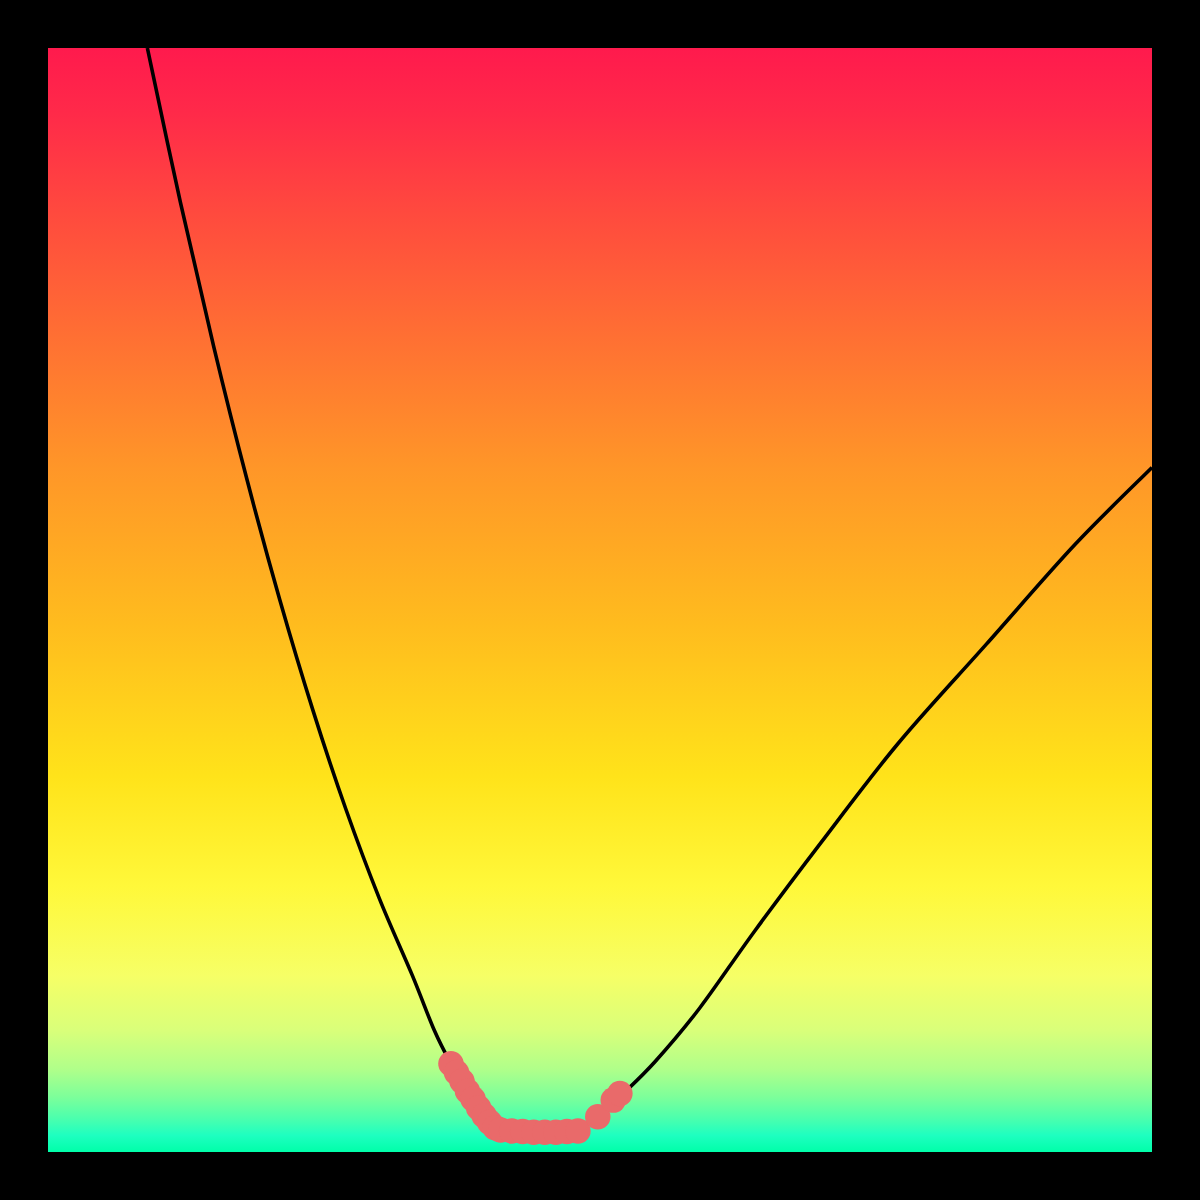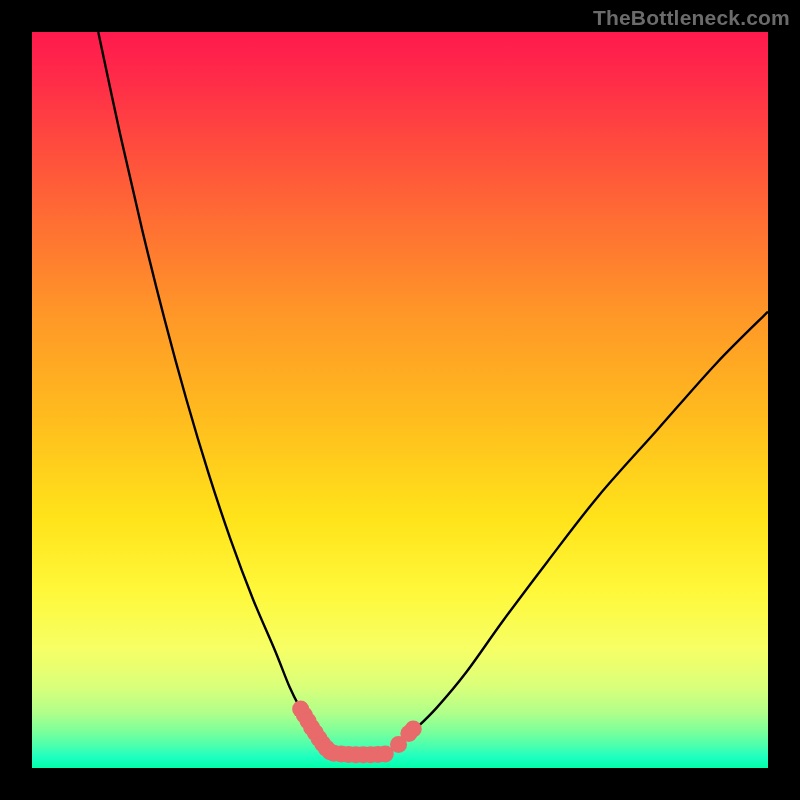--- a/index.html
+++ b/index.html
@@ -63,21 +63,20 @@
     font-size: 21px;
     font-weight: 600;
     letter-spacing: 0.2px;
     user-select: none;
   }
 </style>
 </head>
 <body>
 
 <div class="frame">
-  <div class="watermark">TheBottleneck.com</div>
 
   <div class="plot-area">
     <div class="gradient"></div>
 
     <svg class="curve" viewBox="0 0 736 736" preserveAspectRatio="none">
       <g id="curves">
           <path d="M 66.24 0 C 69.91999999999999 17.17333333333333, 80.96 69.91999999999996, 88.32 103.03999999999996 C 95.67999999999999 136.15999999999997, 103.03999999999999 168.05333333333334, 110.39999999999999 198.72000000000003 C 117.75999999999999 229.3866666666667, 125.11999999999999 258.8266666666667, 132.48 287.04 C 139.84 315.25333333333333, 147.2 342.24, 154.56 368 C 161.92000000000002 393.76, 169.27999999999997 418.2933333333333, 176.64 441.59999999999997 C 184 464.90666666666664, 191.36 486.9866666666667, 198.72000000000003 507.84000000000003 C 206.08000000000004 528.6933333333334, 213.44 548.32, 220.79999999999998 566.72 C 228.15999999999997 585.12, 236.7466666666667 603.52, 242.88000000000002 618.24 C 249.01333333333335 632.96, 253.30666666666664 645.2266666666667, 257.59999999999997 655.04 C 261.8933333333333 664.8533333333332, 264.96 670.3733333333333, 268.64 677.12 C 272.32 683.8666666666667, 276.61333333333334 690.3679999999999, 279.68 695.52 C 282.74666666666667 700.672, 284.5866666666667 704.4746666666667, 287.04 708.032 C 289.49333333333334 711.5893333333333, 292.56000000000006 714.9013333333334, 294.40000000000003 716.864 C 296.24 718.8266666666667, 297.4666666666667 719.3173333333333, 298.08000000000004 719.808" fill="none" stroke="#000000" stroke-width="2.4"></path>
           <path d="M 360.64 716.864 C 361.8666666666667 715.8826666666666, 364.32 714.1653333333334, 368 710.976 C 371.68 707.7866666666666, 376.5866666666667 703.616, 382.72 697.728 C 388.85333333333335 691.8399999999999, 396.21333333333337 685.216, 404.8 675.648 C 413.38666666666666 666.08, 423.19999999999993 654.7946666666667, 434.23999999999995 640.3199999999999 C 445.28 625.8453333333332, 457.5466666666667 607.1999999999999, 471.04 588.8 C 484.53333333333336 570.4, 499.2533333333333 550.7733333333333, 515.1999999999999 529.92 C 531.1466666666666 509.0666666666666, 548.32 485.76, 566.72 463.68 C 585.12 441.6, 605.9733333333334 419.52, 625.6 397.44 C 645.2266666666667 375.36, 666.08 350.82666666666665, 684.48 331.2 C 702.88 311.5733333333333, 727.4133333333333 288.26666666666665, 736 279.68" fill="none" stroke="#000000" stroke-width="2.4"></path>
           <path d="M 298.08000000000004 719.808 C 299.92 720.1759999999999, 304.8266666666667 721.5253333333333, 309.12 722.016 C 313.4133333333333 722.5066666666667, 318.9333333333333 722.6293333333333, 323.84 722.752 C 328.74666666666667 722.8746666666666, 333.6533333333333 722.8746666666666, 338.56 722.752 C 343.4666666666667 722.6293333333333, 349.59999999999997 722.9973333333332, 353.28 722.016 C 356.96 721.0346666666667, 359.4133333333333 717.7226666666667, 360.64 716.864" fill="none" stroke="#000000" stroke-width="2.4"></path>
         </g>

